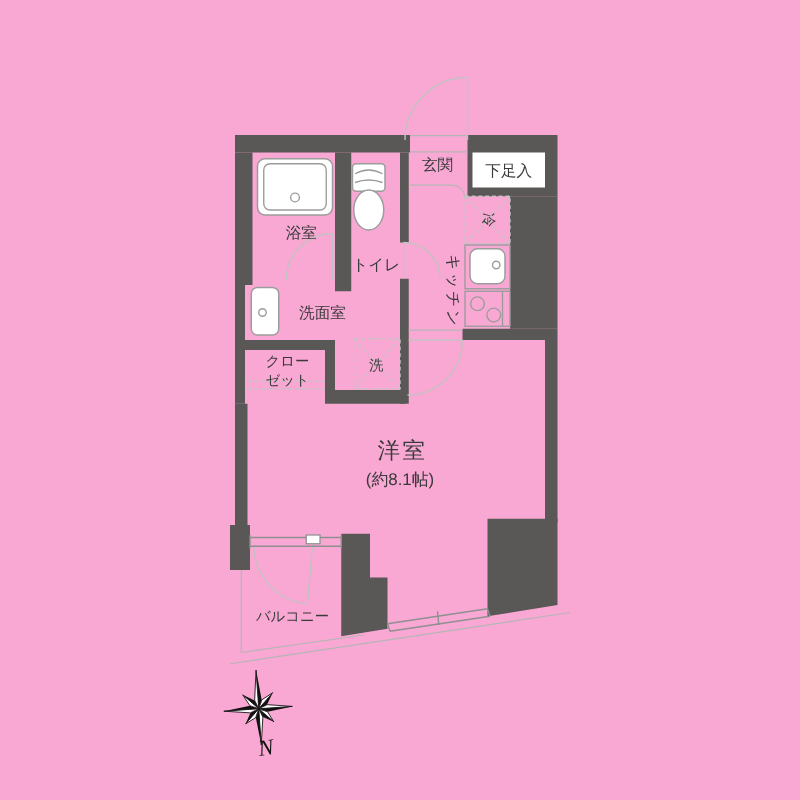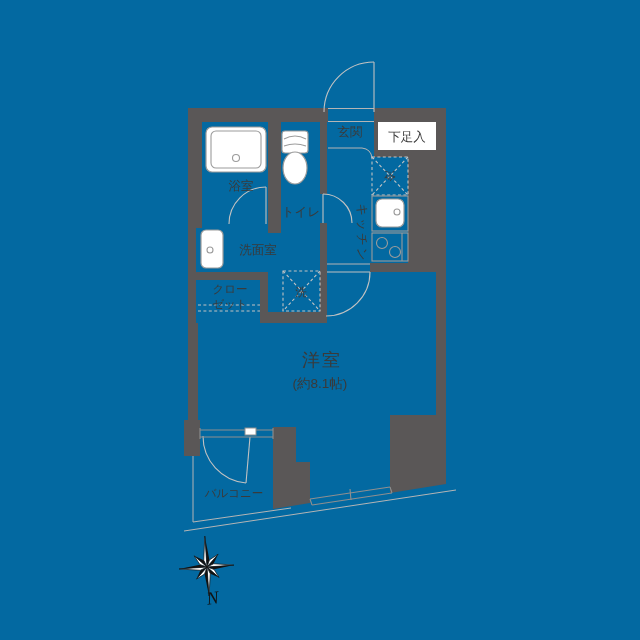--- a/index.html
+++ b/index.html
@@ -1,16 +1,16 @@
 <!DOCTYPE html>
 <html><head>
 <meta charset="utf-8">
 <style>
   html,body{margin:0;padding:0;background:#fff;}
-  .stage{position:relative;width:640px;height:640px;background:#0369a1;overflow:hidden;
+  .stage{position:relative;width:640px;height:640px;background:#f9a8d4;overflow:hidden;
          font-family:"Liberation Sans","DejaVu Sans",sans-serif;}
   svg{display:block;}
   text{fill:#3a3a3a;font-family:"Liberation Sans","DejaVu Sans",sans-serif;}
   .lbl{font-size:12.5px;}
   .lbl-sm{font-size:11.5px;}
   .lbl-room{font-size:18px;letter-spacing:2px;}
   .lbl-size{font-size:13.5px;}
   .wall{fill:#5a5757;stroke:none;}
   .fx{stroke:#9c9c9c;fill:#fff;stroke-width:1.2;}
   .fxl{stroke:#9c9c9c;fill:none;stroke-width:1.1;}

